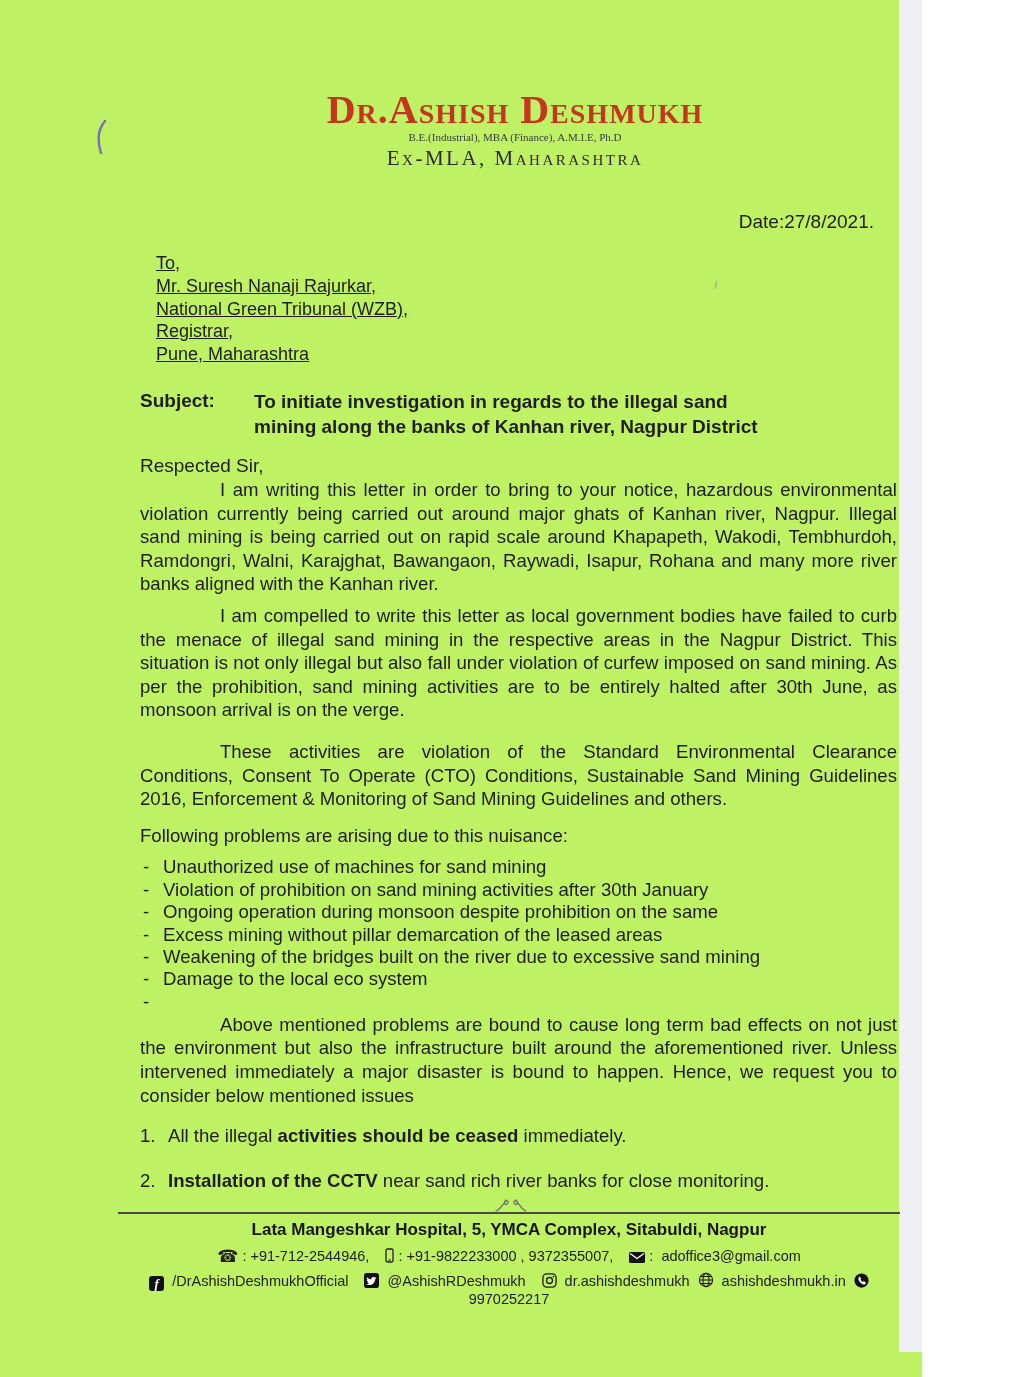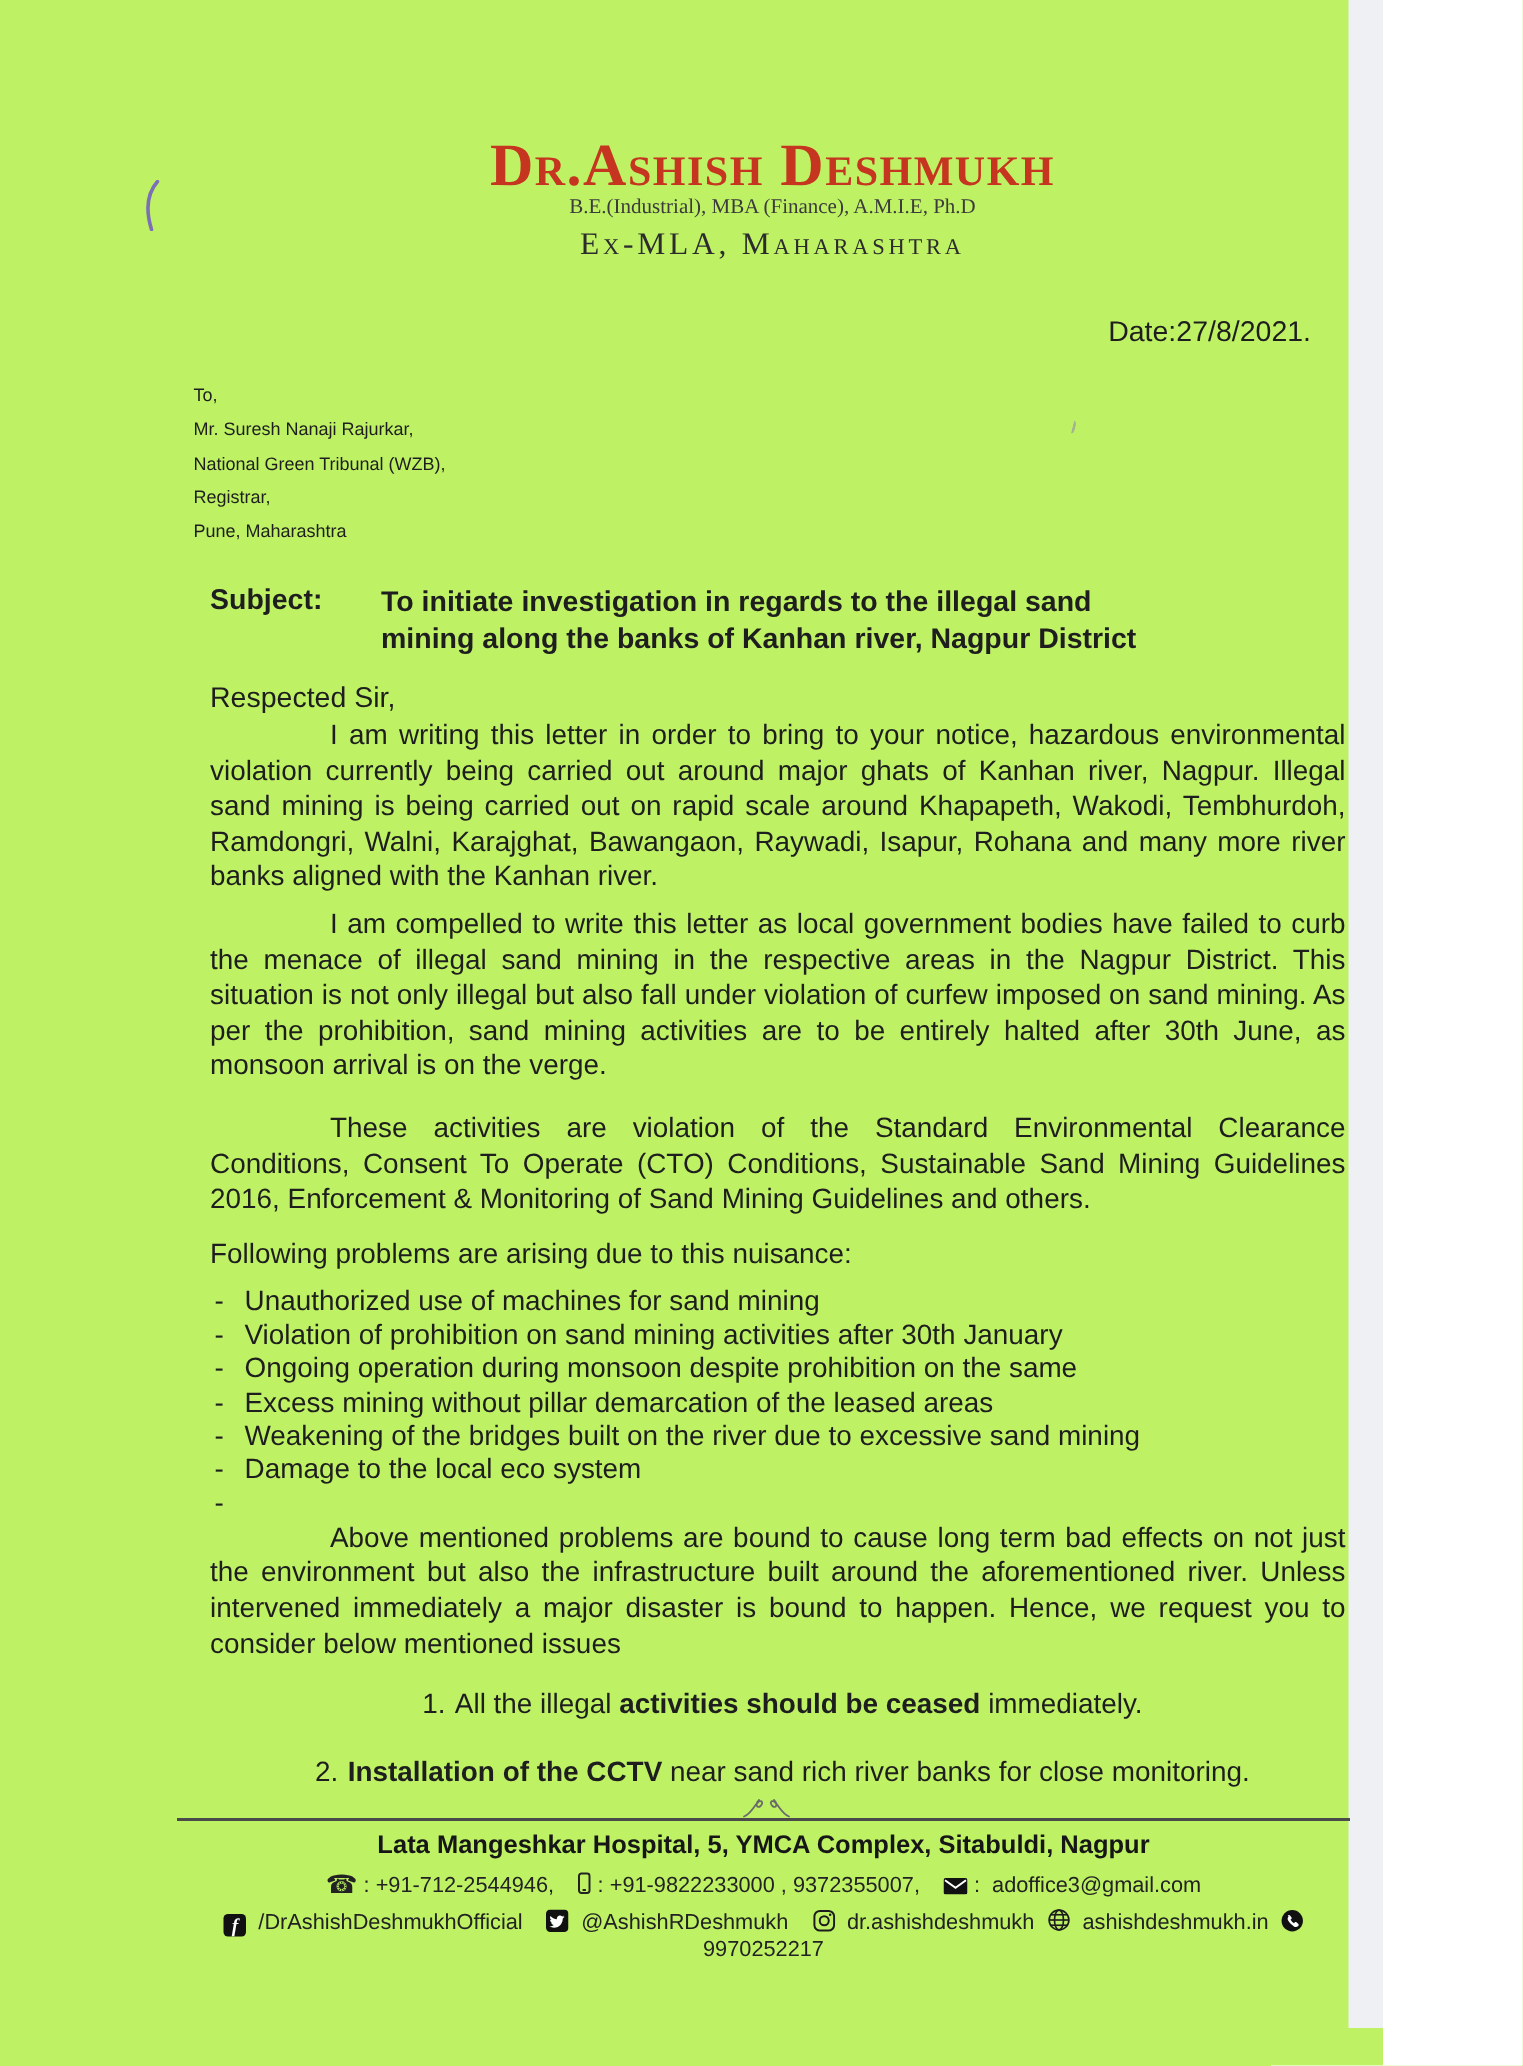--- a/index.html
+++ b/index.html
@@ -16,50 +16,50 @@
   .pen-mark-1 { position:absolute; left:94px; top:120px; }
   .pen-mark-2 { position:absolute; left:712px; top:280px; width:3px; height:9px;
     border-right:2px solid #9a9aa8; border-radius:40%; transform:rotate(14deg); opacity:.7; }
 
   
   .header { position:absolute; top:90px; left:130px; width:770px; text-align:center; }
   .header-name {
     font-family:"Liberation Serif", serif; font-variant:small-caps;
     font-weight:700; font-size:40px; line-height:40px; letter-spacing:1px; color:#c5351f;
   }
-  .header-credentials { font-family:"Liberation Serif", serif; font-size:14px; color:#3b3b3b; margin-top:1px; }
+  .header-credentials { font-family:"Liberation Serif", serif; font-size:11px; color:#3b3b3b; margin-top:1px; }
   .header-role {
     font-family:"Liberation Serif", serif; font-variant:small-caps;
     font-size:21px; letter-spacing:2.5px; color:#2c2c2c; margin-top:3px;
   }
 
   .date-line { position:absolute; top:211px; left:124px; width:750px; text-align:right; font-size:19px; }
 
-  .recipient { position:absolute; top:252px; left:129px; font-size:12px; line-height:22.8px; }
+  .recipient { position:absolute; top:252px; left:156px; font-size:18px; line-height:22.8px;text-decoration:underline; }
 
   .subject-row { position:absolute; top:390px; left:140px; width:757px; font-weight:700; font-size:19px; }
   .subject-label { display:inline-block; width:114px; vertical-align:top; }
   .subject-lines { display:inline-block; line-height:24.5px; }
 
   .salutation { position:absolute; top:455px; left:140px; font-size:19px; }
 
   .body-text { position:absolute; top:478px; left:140px; width:757px; font-size:18.6px; line-height:23.6px; text-align:justify; }
   .body-text p { margin:0; text-indent:80px; }
   .para2 { margin-top:8px !important; }
   .para3 { margin-top:18px !important; }
   .problems-intro { margin-top:13px !important; text-indent:0 !important; }
   .problems { list-style:none; margin:9px 0 0 0; padding:0; }
   .problems li { position:relative; padding-left:23px; line-height:22.4px; text-align:left; }
   .problems .dash { position:absolute; left:3px; }
   .para4 { margin-top:22px !important; }
 
   .requests { list-style:none; margin:0; padding:0; }
   .request-1 { margin-top:17px; }
   .request-2 { margin-top:21px; }
-  .requests li { line-height:24px; text-align:center; }
+  .requests li { line-height:24px; text-align:left; }
   .req-num { display:inline-block; width:28px; }
 
   
   .divider { position:absolute; top:1212px; left:118px; width:782px; border-top:2px solid #4a4a4a; }
   .divider-ornament { position:absolute; top:1196px; left:494px; }
   .footer { position:absolute; top:1220px; left:118px; width:782px; text-align:center; }
   .footer-address { font-weight:700; font-size:17px; color:#161616; }
   .footer-contacts { font-size:14.5px; margin-top:6px; color:#222; }
   .footer-social { font-size:14.5px; margin-top:5px; color:#222; }
   .footer-contacts > span, .footer-social > span { margin:0 2px; }

